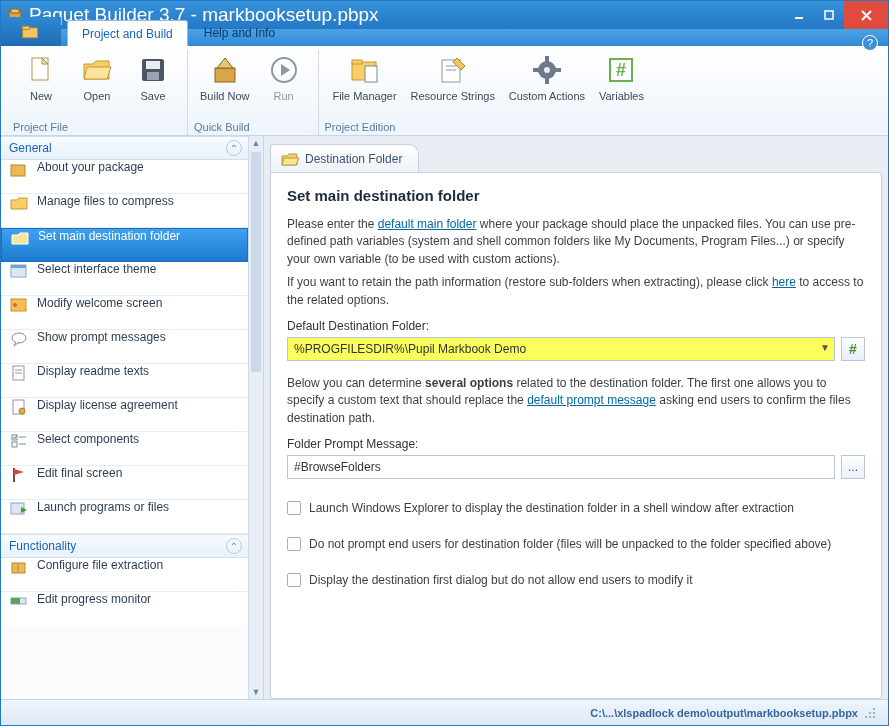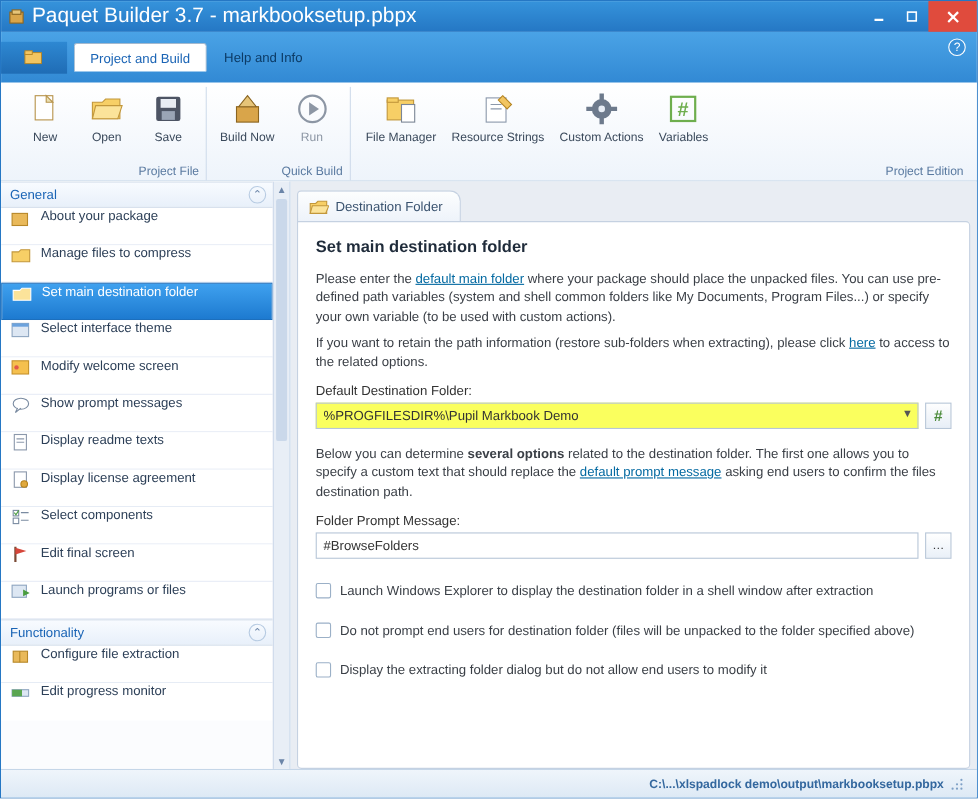--- a/index.html
+++ b/index.html
@@ -9,36 +9,36 @@
 
 
 .titlebar { height: 28px; background: linear-gradient(#3593db, #2577c4); display: flex; align-items: center; color: #fff; font-size: 19px; padding-left: 6px; }
 .titlebar .app-icon { width: 16px; height: 16px; margin-right: 6px; display: inline-flex; }
 .titlebar .title-text { flex: 1; }
 .winbtns { display: flex; height: 100%; }
 .winbtn { width: 30px; display: flex; align-items: center; justify-content: center; color: #fff; font-size: 12px; }
 .winbtn.close { background: #e04b3d; width: 44px; }
 
 
-.tabstrip { height: 46px; background: linear-gradient(#4aa3e6, #3289d4); display: flex; align-items: center; padding-left: 0; position: relative; }
+.tabstrip { height: 17px; background: linear-gradient(#4aa3e6, #3289d4); display: flex; align-items: flex-end; padding-left: 0; position: relative; }
 .file-btn { width: 60px; height: 29px; background: linear-gradient(#2e88d2, #1f6cb5); display: flex; align-items: center; justify-content: center; margin-right: 6px; }
 .file-btn svg { width: 20px; height: 16px; }
 .tab { height: 26px; padding: 0 14px; display: flex; align-items: center; font-size: 12px; border-radius: 3px 3px 0 0; margin-right: 2px; color: #083a66; }
 .tab.active { background: #fff; border: 1px solid #a3b9cf; border-bottom: none; color: #1a64b5; }
 .tab.inactive { color: #0c3b66; }
 .help-icon { position: absolute; right: 10px; top: 6px; width: 16px; height: 16px; border-radius: 50%; background: #3a90d8; color: #fff; font-size: 11px; display: flex; align-items: center; justify-content: center; border: 1px solid #fff; }
 
 
 .ribbon { height: 90px; background: linear-gradient(#fff, #eef4fb); border-bottom: 1px solid #c5d6e8; display: flex; padding: 4px 6px 0; }
 .rib-group { display: flex; flex-direction: column; border-right: 1px solid #d0dceb; padding: 0 6px; }
 .rib-row { display: flex; flex: 1; align-items: flex-start; }
 .rib-item { display: flex; flex-direction: column; align-items: center; justify-content: flex-start; padding: 4px 6px; font-size: 11px; color: #3b4a5c; min-width: 56px; text-align: center; gap: 4px; }
 .rib-item .ricon { width: 32px; height: 32px; display: flex; align-items: center; justify-content: center; }
 .rib-label { font-size: 11px; }
-.rib-grp-label { font-size: 11px; color: #5a7aa0; text-align: right; height: 16px; line-height: 16px; }
+.rib-grp-label { font-size: 11px; color: #5a7aa0; text-align: left; height: 16px; line-height: 16px; }
 
 
 .body { flex: 1; display: flex; background: #e9edf3; min-height: 0; }
 .sidebar { width: 263px; background: #fbfcfe; border-right: 1px solid #c5d6e8; display: flex; flex-direction: column; position: relative; overflow: hidden; }
 .sb-scroll { position: absolute; right: 0; top: 0; bottom: 0; width: 15px; background: #e8eef6; border-left: 1px solid #cfdaeb; }
 .sb-scroll .thumb { position: absolute; left: 2px; right: 2px; top: 16px; height: 220px; background: #cad8ea; border-radius: 2px; }
 .sb-scroll .arrow-up, .sb-scroll .arrow-down { position: absolute; left: 0; right: 0; height: 14px; display:flex; align-items:center; justify-content:center; color:#6b85a8; font-size:9px;}
 .sb-scroll .arrow-up { top:0; } .sb-scroll .arrow-down { bottom:0;}
 .sidebar-inner { position: absolute; left:0; top:0; right:15px; bottom:0; overflow:hidden;}
 .catbar { height: 24px; background: linear-gradient(#f8fbff,#e8f0fa); border-top: 1px solid #d4deec; border-bottom: 1px solid #d4deec; display: flex; align-items: center; padding: 0 8px; font-size: 12px; color: #1a64b5; position: relative; }
@@ -414,21 +414,21 @@
         <div class="chkrow">
           <div class="chkbox"></div>
           <span>Launch Windows Explorer to display the destination folder in a shell window after extraction</span>
         </div>
         <div class="chkrow">
           <div class="chkbox"></div>
           <span>Do not prompt end users for destination folder (files will be unpacked to the folder specified above)</span>
         </div>
         <div class="chkrow">
           <div class="chkbox"></div>
-          <span>Display the extracting folder dialog but do not allow end users to modify it</span>
+          <span>Display the destination first dialog but do not allow end users to modify it</span>
         </div>
       </div>
     </div>
   </div>
 
   <div class="statusbar">
     <span>C:\...\xlspadlock demo\output\markbooksetup.pbpx</span>
     <span class="sicon">
         <svg viewBox="0 0 12 12">
           <g fill="#7ea0c6">

